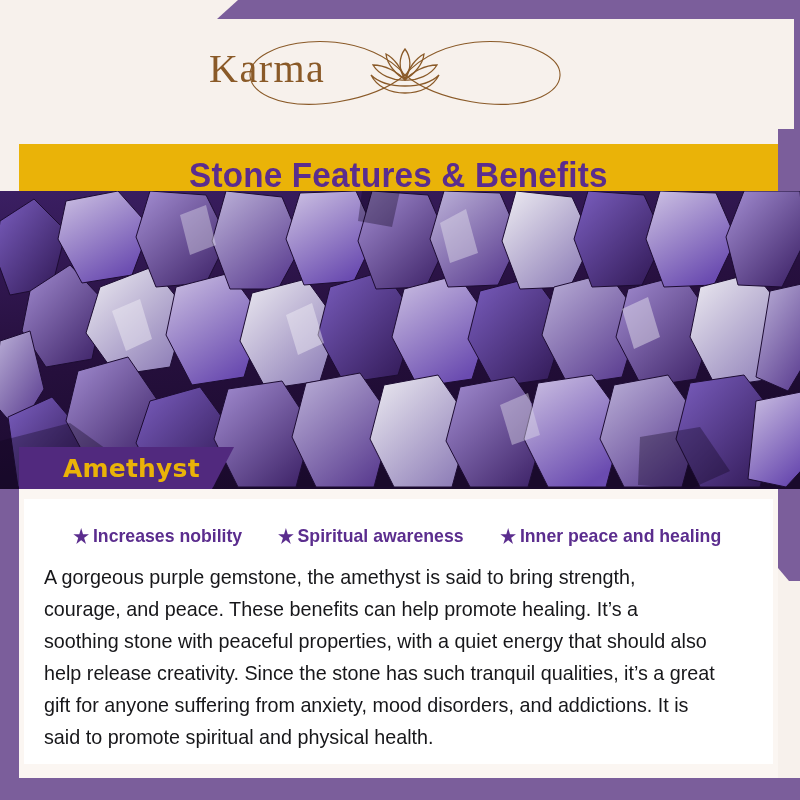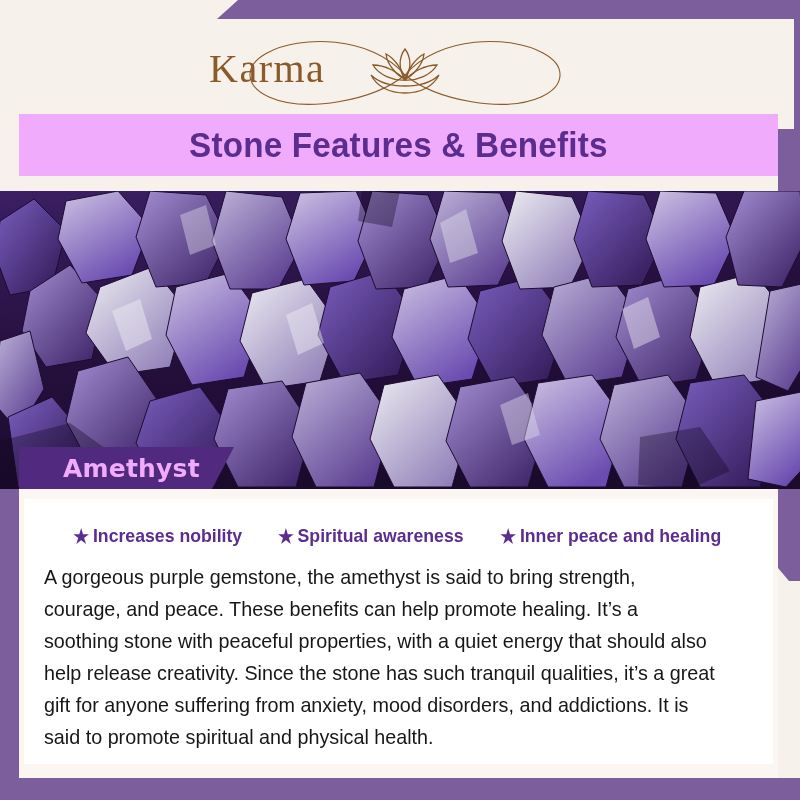--- a/index.html
+++ b/index.html
@@ -45,22 +45,22 @@
   .logo-word{
     position:absolute;top:14px;
     font-family:"Liberation Serif", serif;
     font-size:40px;letter-spacing:1.5px;color:#8a5a28;
   }
   .logo-word.left{left:14px;}
   .logo-word.right{right:8px;}
 
   
   .title-band{
-    position:absolute;left:19px;top:114px;width:759px;height:62px;
-    background:#f0abfc;
+    position:absolute;left:19px;top:144px;width:759px;height:62px;
+    background:#eab308;
     display:flex;align-items:center;justify-content:center;
   }
   .title-text{
     font-family:"Liberation Sans Narrow","Liberation Sans",sans-serif;
     font-weight:bold;font-size:35px;color:#5b2d8e;
     letter-spacing:.2px;transform:scaleX(.95);white-space:nowrap;
   }
 
   
   .photo{
@@ -70,21 +70,21 @@
   .photo svg{display:block;width:800px;height:298px;}
 
   
   .stone-banner{
     position:absolute;left:19px;top:447px;width:215px;height:42px;
     background:#51297e;
     clip-path:polygon(0 0, 100% 0, calc(100% - 22px) 100%, 0 100%);
     display:flex;align-items:center;
   }
   .stone-banner span{
-    color:#f0abfc;font-size:25px;font-weight:bold;
+    color:#eab308;font-size:25px;font-weight:bold;
     letter-spacing:.2px;padding-left:44px;
     font-family:"DejaVu Sans", sans-serif;
   }
 
   
   .card{
     position:absolute;left:19px;top:489px;width:759px;height:289px;
     background:#fbf6f2;
   }
   .card-inner{

